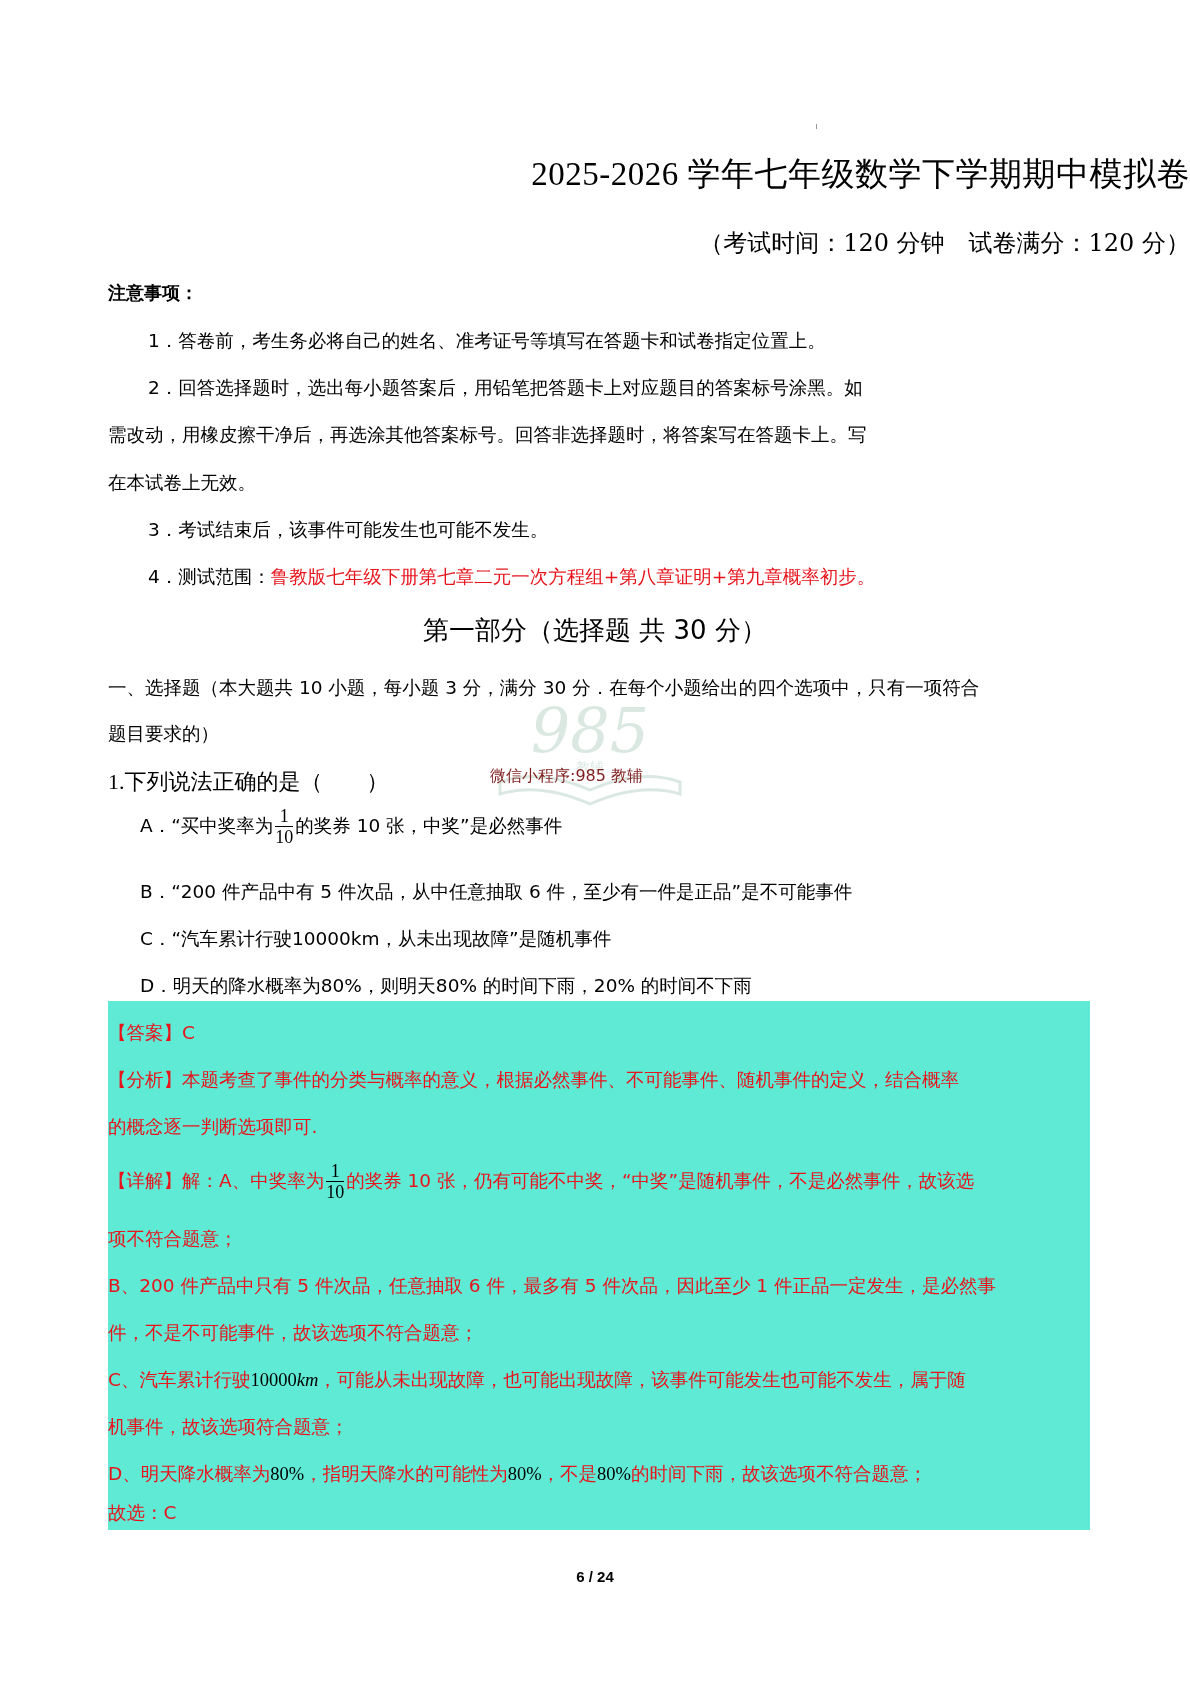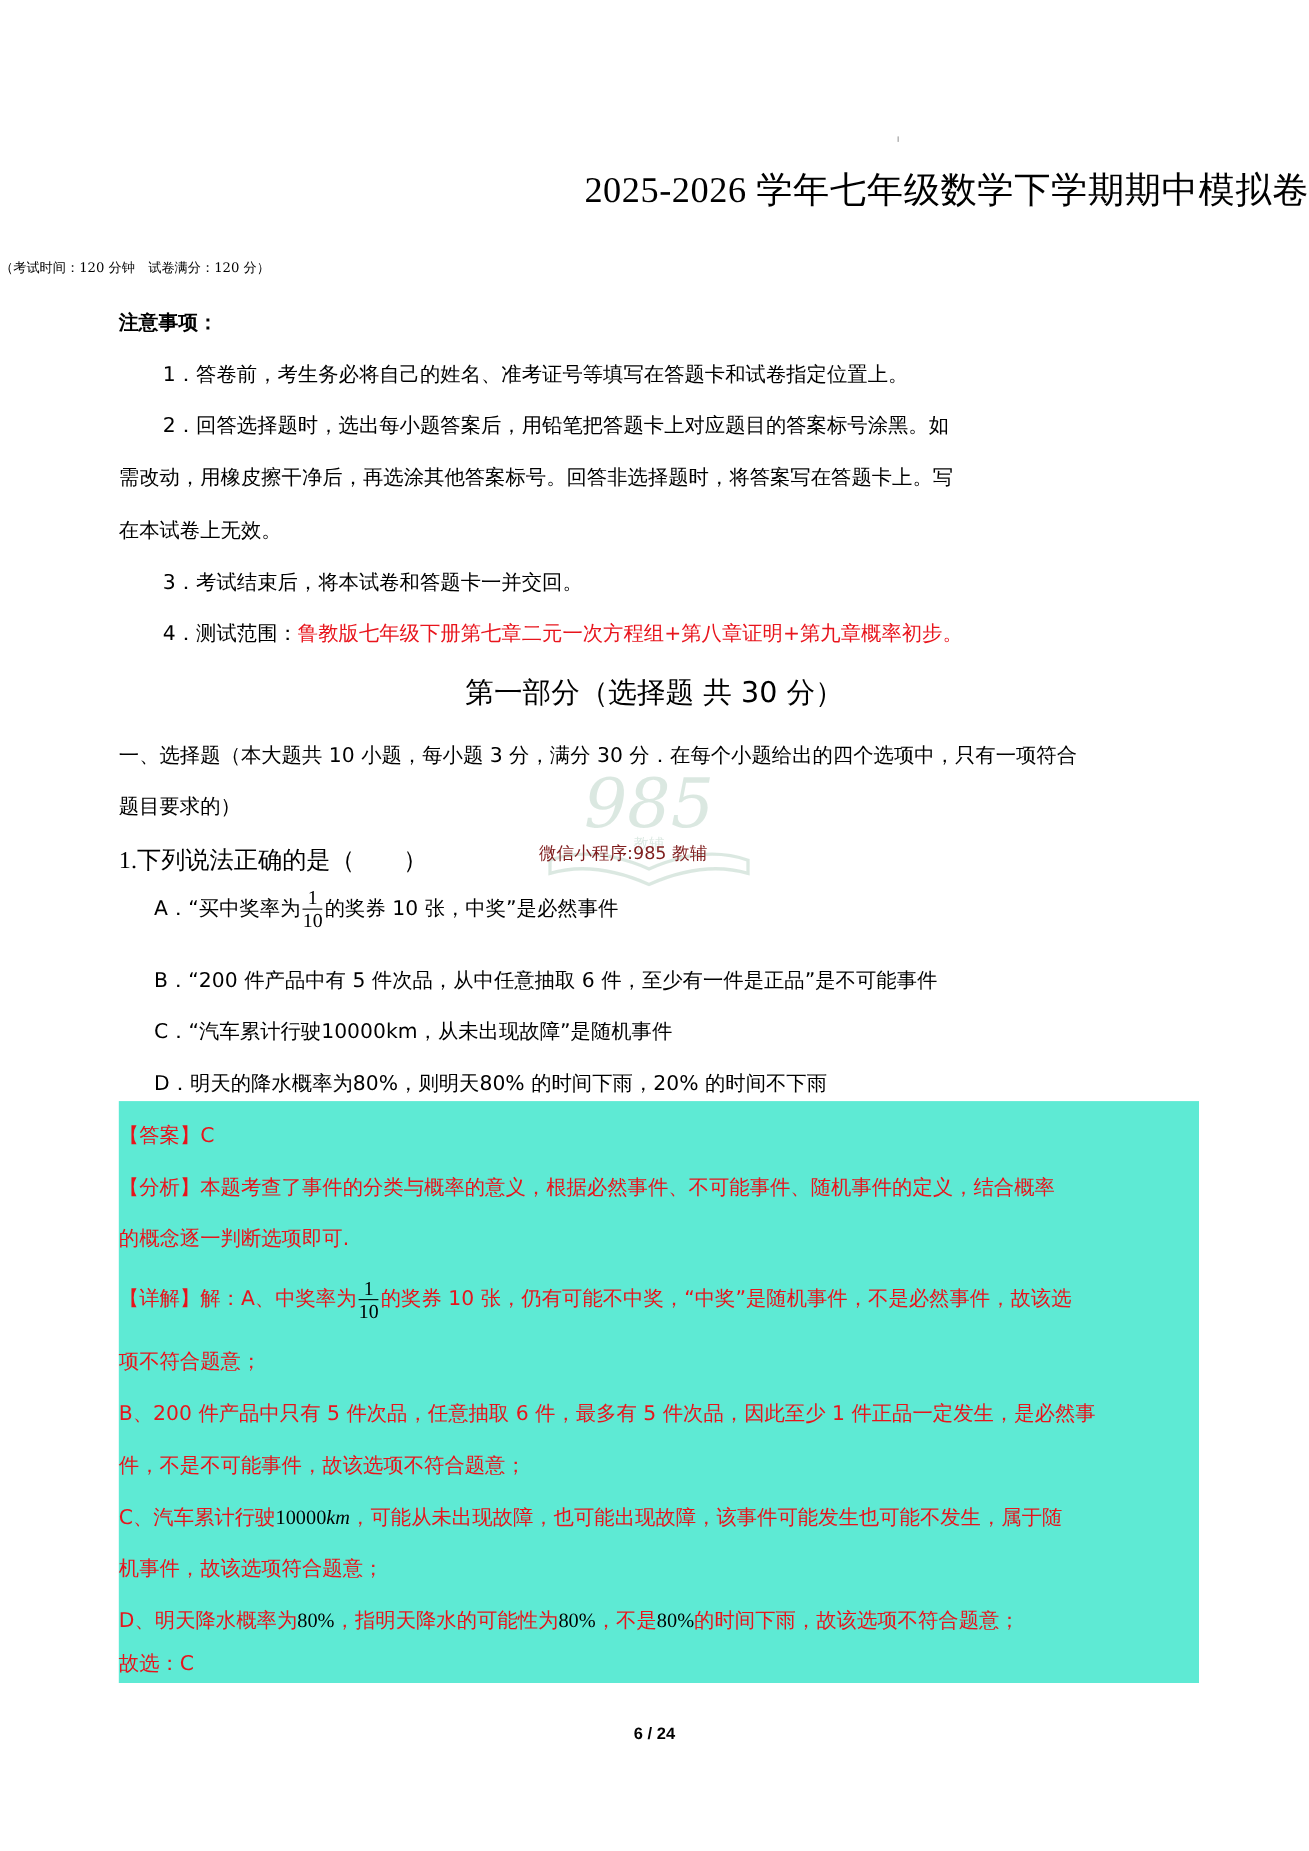--- a/index.html
+++ b/index.html
@@ -8,22 +8,22 @@
       font-family: "DejaVu Serif", "Liberation Serif", serif;
       color: #000;
     }
     .abs { position: absolute; white-space: nowrap; }
     .title {
       left: 0; width: 1190px; text-align: right; top: 152px;
       font-size: 33px; line-height: 44px; letter-spacing: 0.5px;
       font-family: "Liberation Serif", "DejaVu Serif", serif;
     }
     .subtitle {
-      left: 0; width: 1190px; text-align: left; top: 229px;
-      font-size: 12px; line-height: 28px;
+      left: 0; width: 1190px; text-align: right; top: 229px;
+      font-size: 24px; line-height: 28px;
     }
     .tickmark { left: 816px; top: 124px; width: 1px; height: 5px; background: #999; }
     .notice-head { left: 108px; top: 280px; font-size: 18px; font-weight: bold; line-height: 26px;
       font-family: Liberation Sans, sans-serif; }
     .para { font-size: 18.5px; line-height: 28px; font-family: "DejaVu Sans", sans-serif; }
     .red { color: #e8141c; }
     .section-title {
       left: 0; width: 1190px; text-align: center; top: 612px;
       font-size: 26px; line-height: 36px; font-family: "DejaVu Sans", sans-serif;
     }
@@ -61,21 +61,21 @@
   <span>1．</span><span>答卷前，考生务必将自己的姓名、准考证号等填写在答题卡和试卷指定位置上。</span>
 </div>
 
 <div class="abs para" style="left:148px; top:374px;">
   <span>2．</span><span>回答选择题时，选出每小题答案后，用铅笔把答题卡上对应题目的答案标号涂黑。如</span>
 </div>
 <div class="abs para" style="left:108px; top:421px;">需改动，用橡皮擦干净后，再选涂其他答案标号。回答非选择题时，将答案写在答题卡上。写</div>
 <div class="abs para" style="left:108px; top:469px;">在本试卷上无效。</div>
 
 <div class="abs para" style="left:148px; top:516px;">
-  <span>3．</span><span>考试结束后，将本试卷和答题卡一并交回。</span>
+  <span>3．</span><span>考试结束后，该事件可能发生也可能不发生。</span>
 </div>
 
 <div class="abs para" style="left:148px; top:563px;">
   <span>4．</span><span>测试范围：</span><span class="red">鲁教版七年级下册第七章二元一次方程组+第八章证明+第九章概率初步。</span>
 </div>
 
 <div class="abs section-title">第一部分（选择题 共 30 分）</div>
 
 <div class="abs q-text" style="left:108px; top:674px;">一、选择题（本大题共 10 小题，每小题 3 分，满分 30 分．在每个小题给出的四个选项中，只有一项符合</div>
 <div class="abs q-text" style="left:108px; top:720px;">题目要求的）</div>

